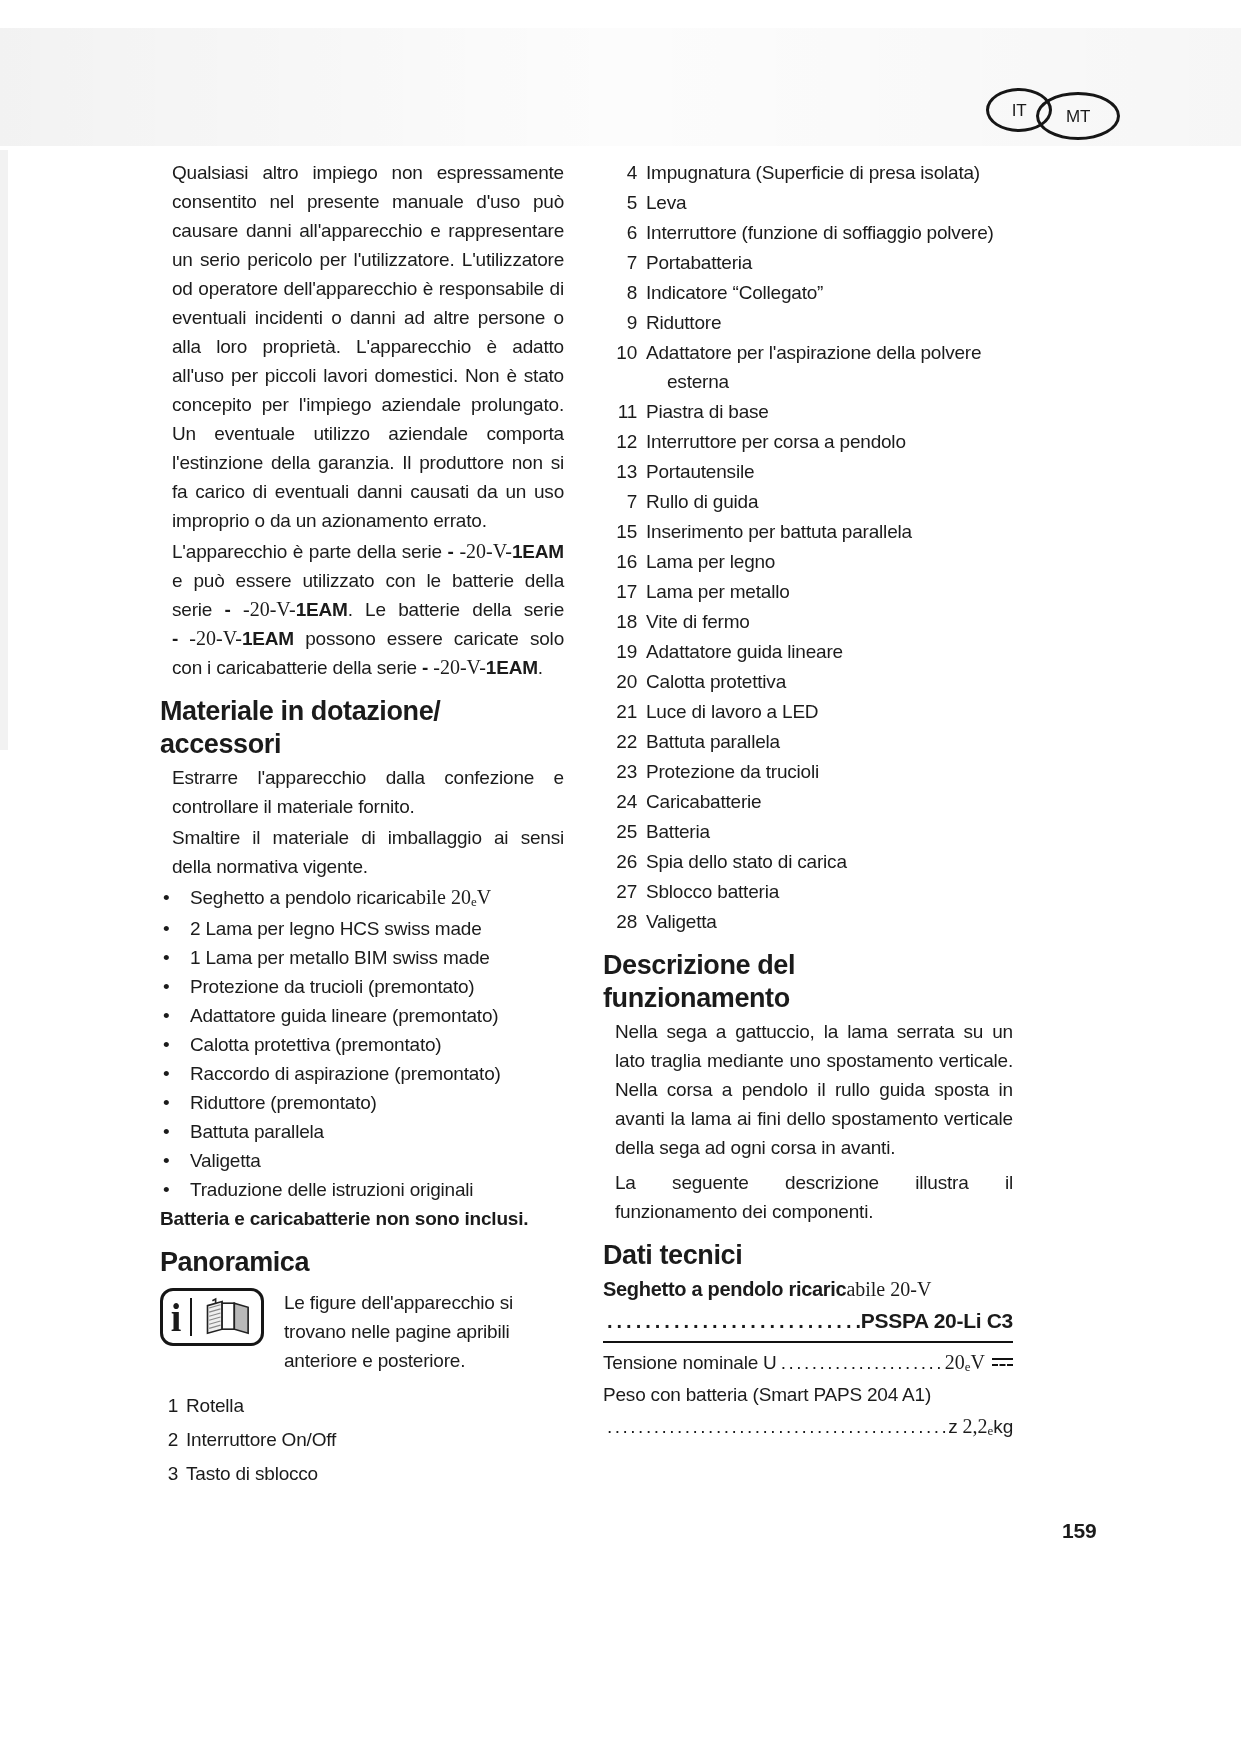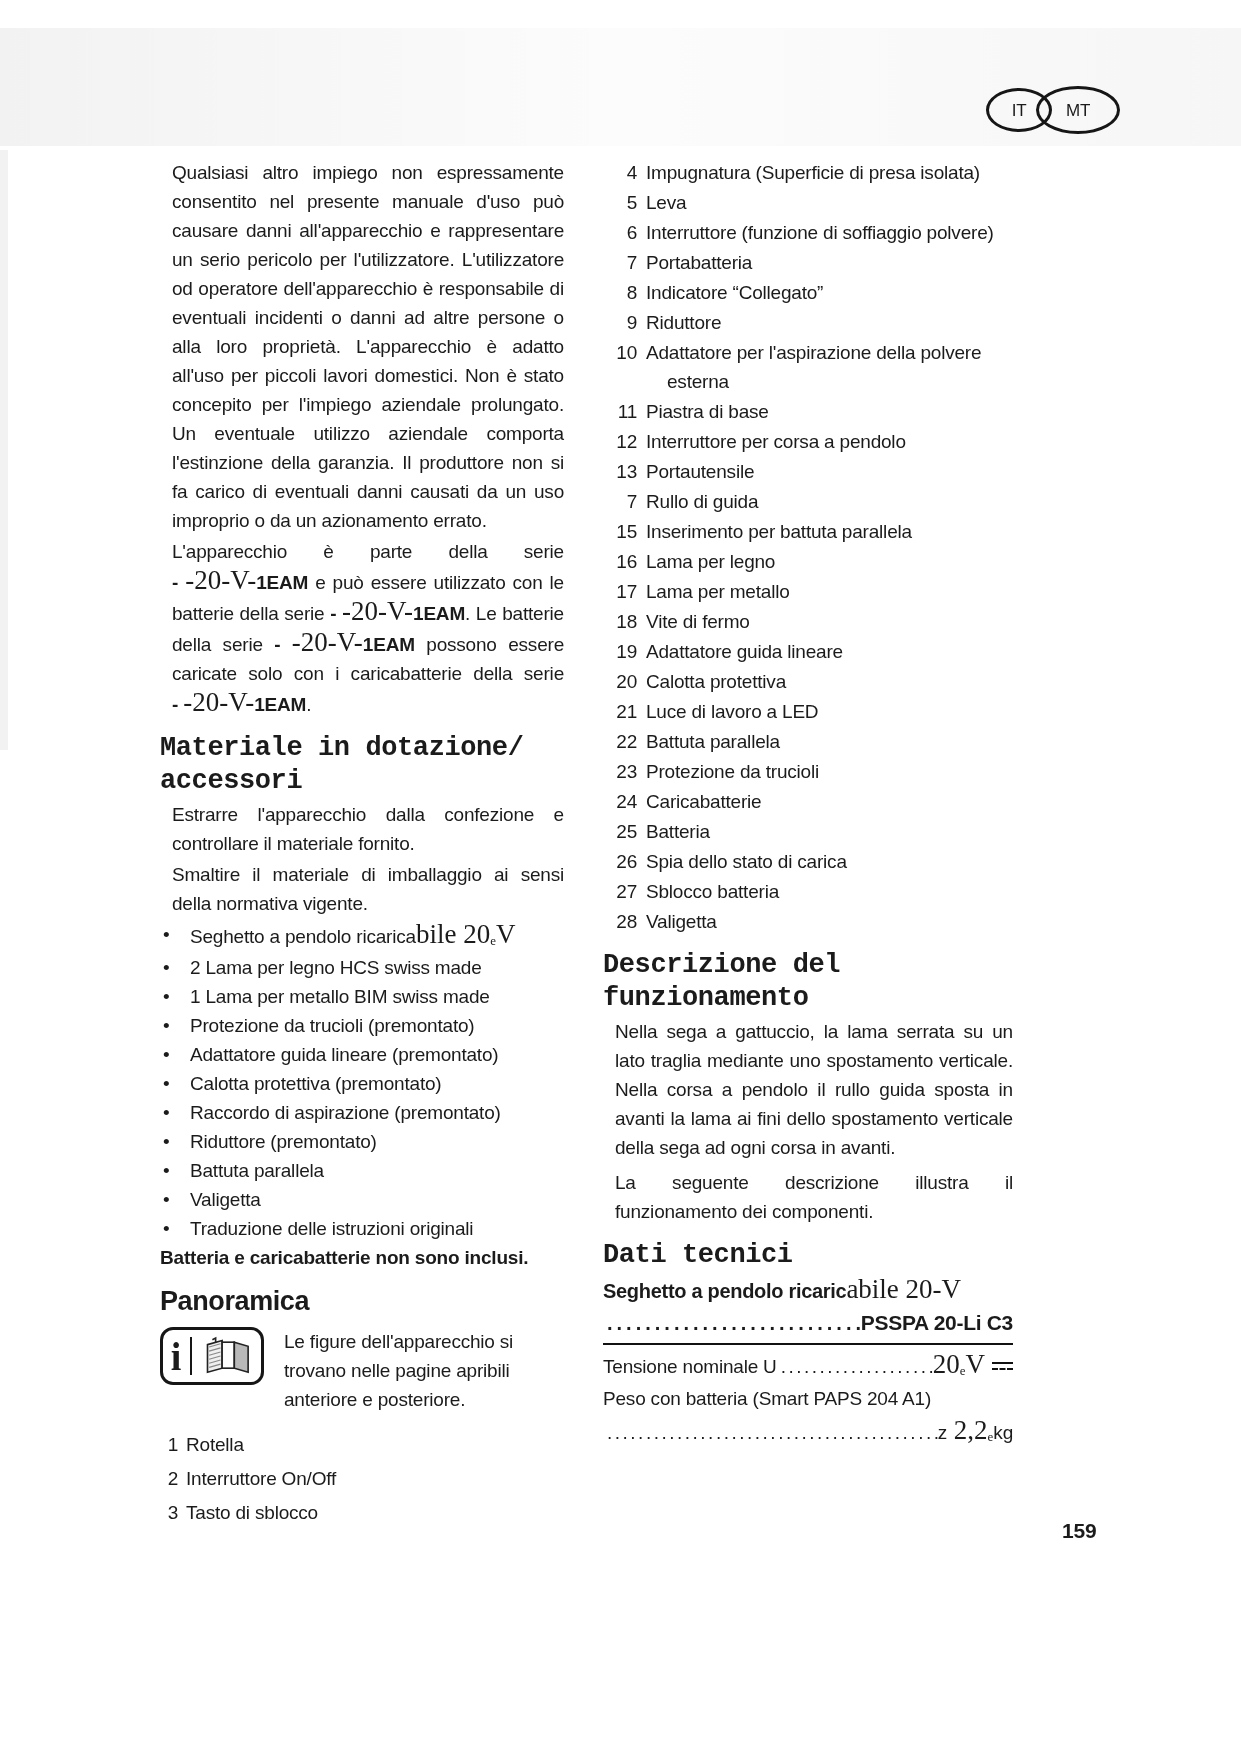--- a/index.html
+++ b/index.html
@@ -6,36 +6,36 @@
   .page{position:relative;width:1241px;height:1754px;background:#ffffff;margin:0 auto;
         font-family:"Liberation Sans",sans-serif;color:#1b1b1b;font-size:19px;line-height:29px;
         letter-spacing:-0.2px;overflow:hidden;}
   .scan-band{position:absolute;left:0;top:28px;width:100%;height:118px;
         background:linear-gradient(90deg,rgba(0,0,0,.05),rgba(0,0,0,.012) 50%,rgba(0,0,0,.035));}
   .scan-left{position:absolute;left:0;top:150px;width:8px;height:600px;background:rgba(0,0,0,.05);}
 
   .badge{position:absolute;border:3px solid #161616;border-radius:50%;display:flex;
          align-items:center;justify-content:center;font-size:17px;background:transparent;}
   .badge-it{left:986px;top:88px;width:60px;height:38px;z-index:2;}
-  .badge-mt{left:1036px;top:86px;width:78px;height:42px;}
+  .badge-mt{left:1036px;top:92px;width:78px;height:42px;}
 
   .col{position:absolute;top:158px;}
   .col-left{left:160px;width:404px;}
   .col-right{left:603px;width:410px;}
 
   p{margin:0 0 2px;}
   .just{text-align:justify;margin-left:12px;}
-  .serif{font-family:"Liberation Serif","DejaVu Serif",serif;font-size:27px;letter-spacing:0;}
+  .serif{font-family:"Liberation Serif","DejaVu Serif",serif;font-size:20px;letter-spacing:0;}
   .sub-e{font-family:"Liberation Serif",serif;font-size:13px;position:relative;top:2px;letter-spacing:0;}
   .model{white-space:nowrap;}
   .model b{font-weight:700;}
   .bold-para{font-weight:700;}
 
   .h2{font-weight:800;font-size:27px;line-height:33px;letter-spacing:-0.4px;margin:13px 0 9px;}
-  .h2.tight{margin-bottom:2px;font-family:Liberation Mono, monospace;}
+  .h2.tight{margin-bottom:2px;}
   .h2 .hline{display:block;}
 
   
   .brow{display:flex;}
   .bdot{flex:none;width:27px;padding-left:3px;}
   .li-flow{flex:1;}
 
   
   .lrow{display:flex;margin-bottom:1px;}
   .num{flex:none;width:34px;text-align:right;padding-right:9px;}

